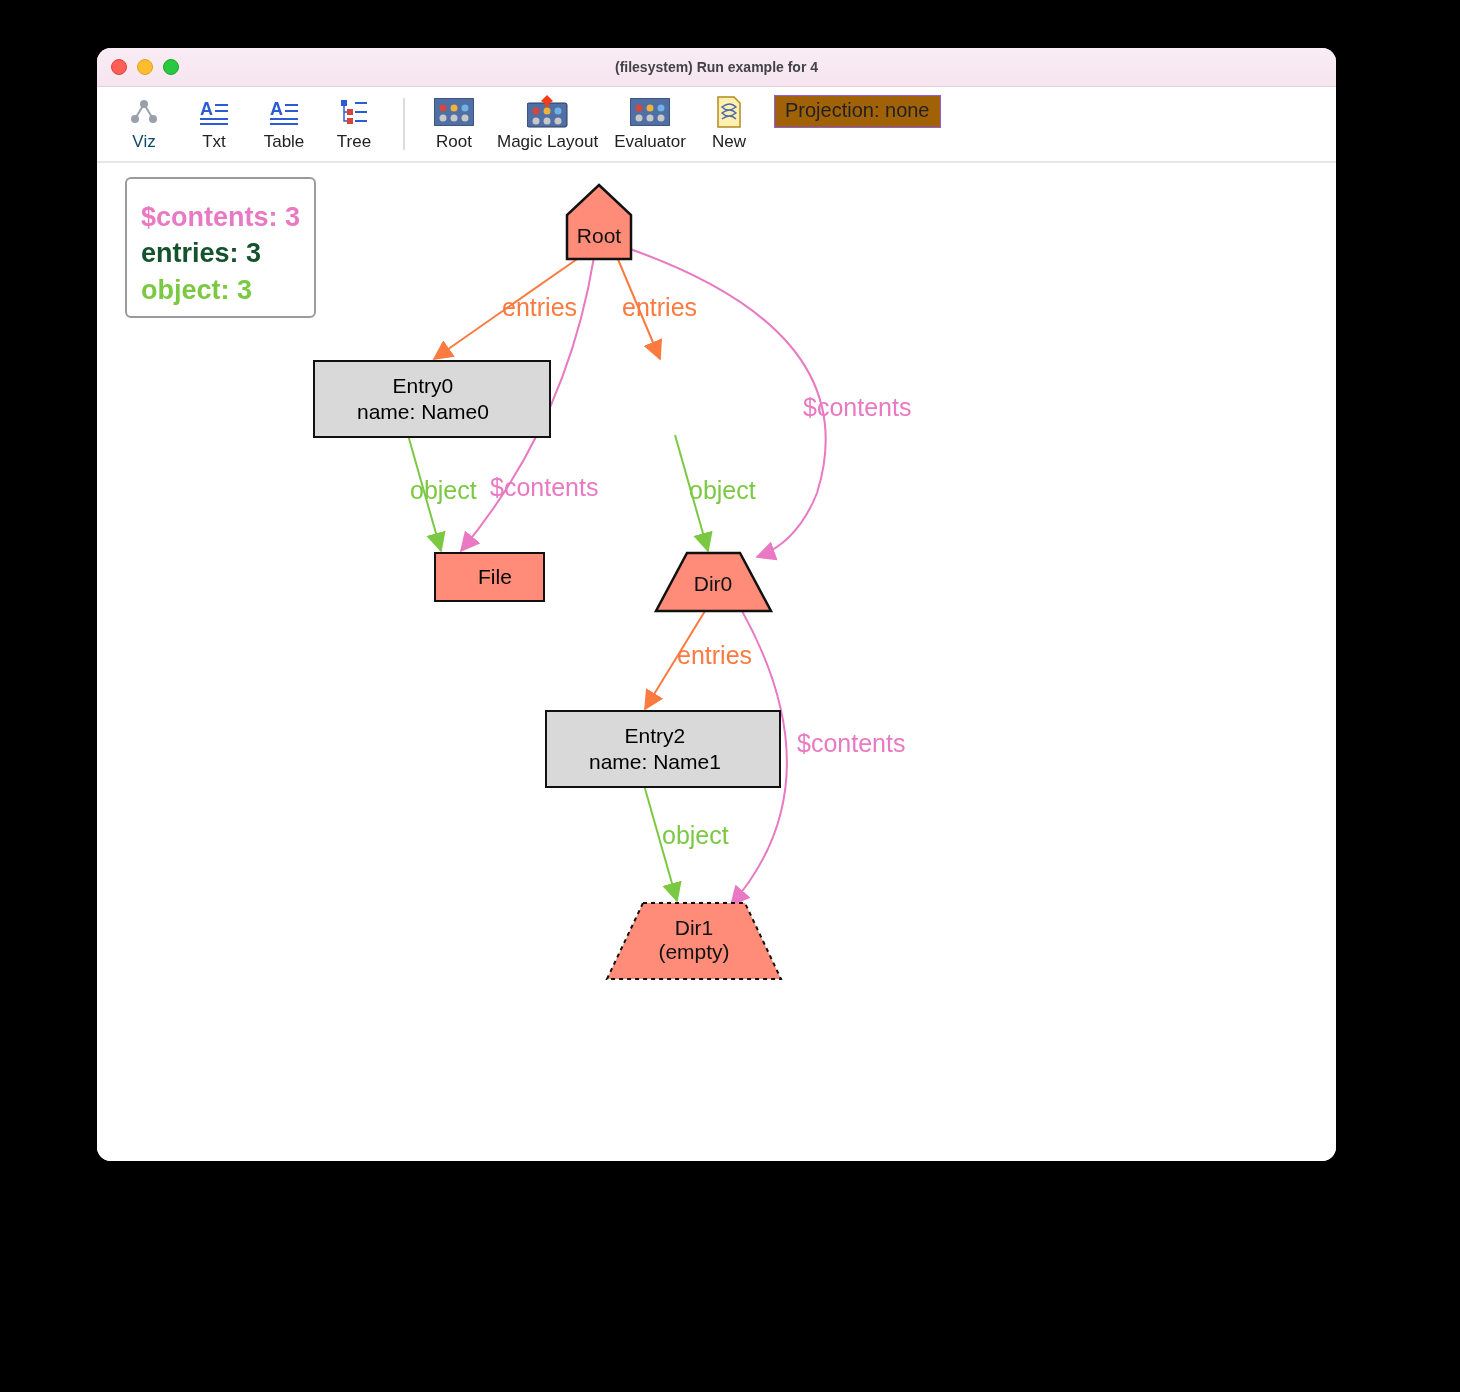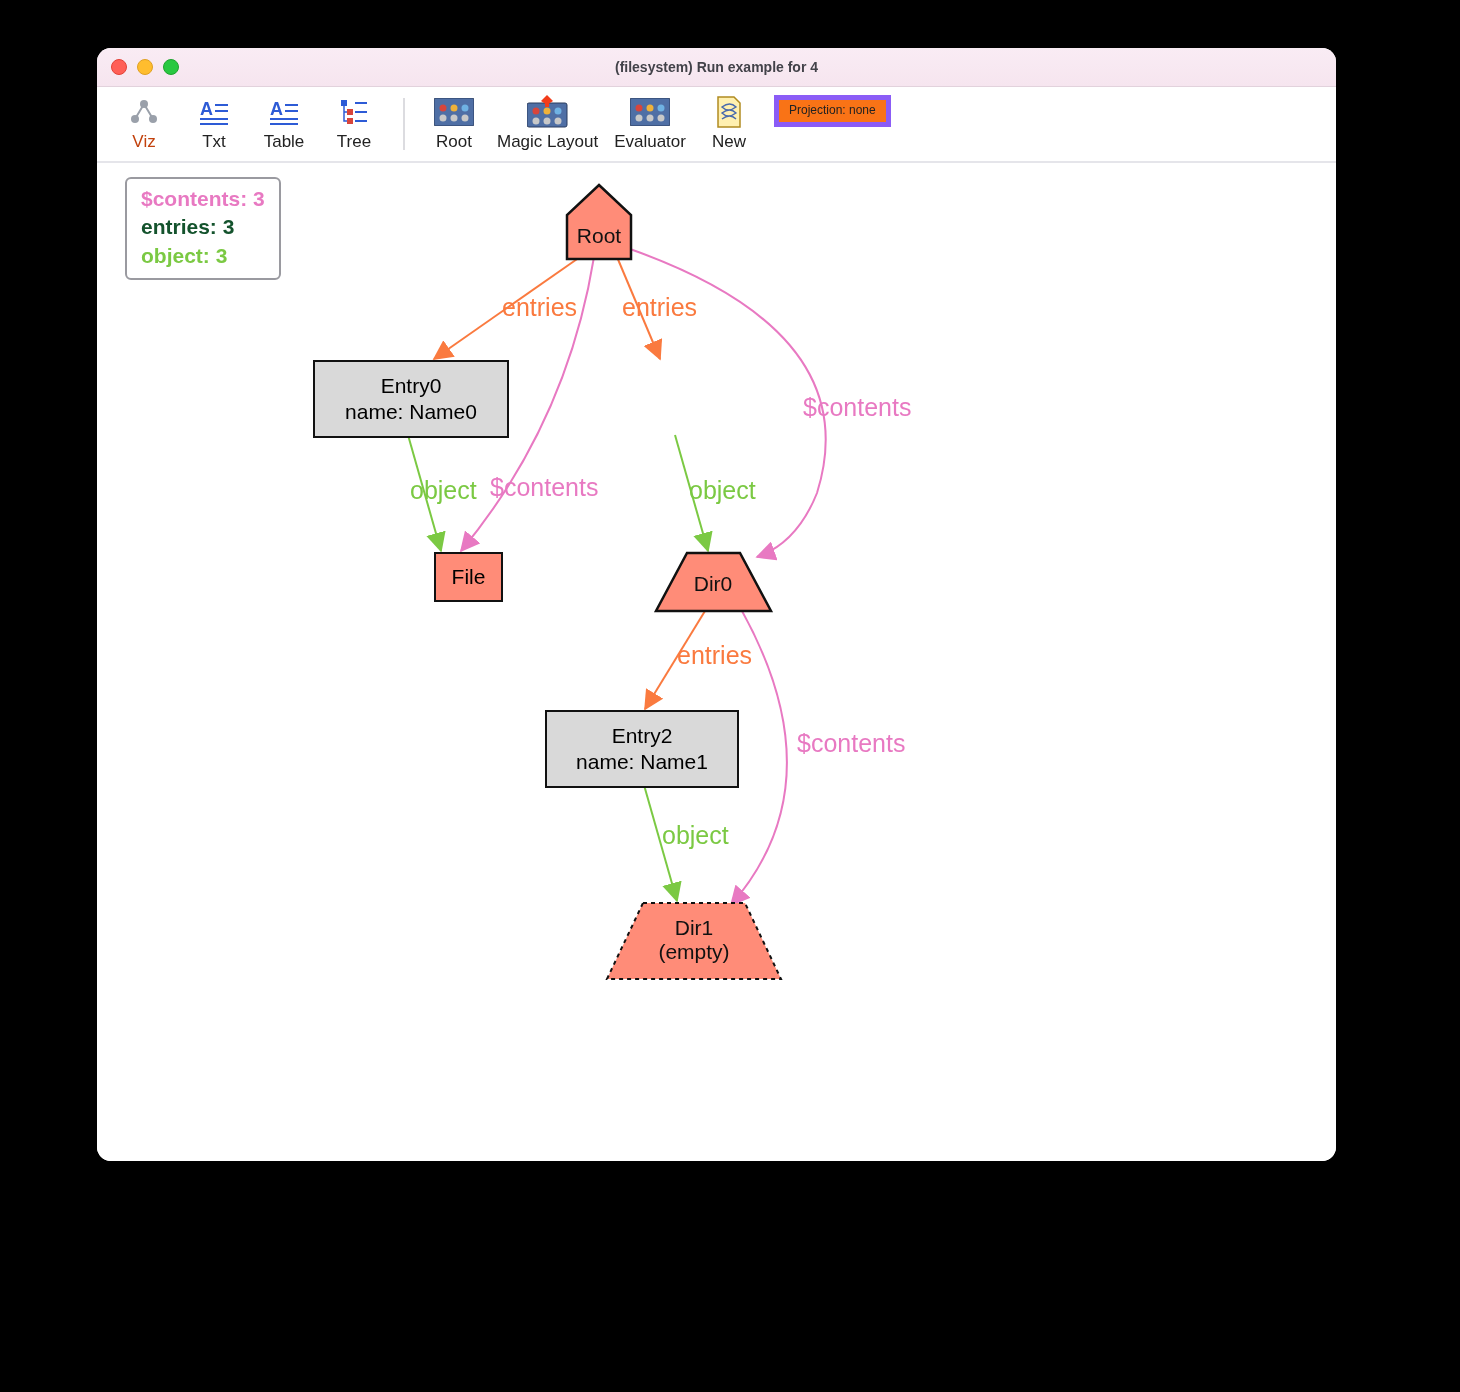--- a/index.html
+++ b/index.html
@@ -54,62 +54,62 @@
     margin: 0 14px;
   }
   .tb-btn {
     display: flex; flex-direction: column; align-items: center;
     justify-content: center;
     min-width: 54px;
     padding: 0 8px;
     cursor: default;
     color:#222;
   }
-  .tb-btn.active { color:#c2410c; }
+  .tb-btn.active { color:#0c4a6e; }
   .tb-btn .icon { height: 32px; display:flex; align-items:center; justify-content:center; margin-bottom:4px; }
   .tb-btn .lbl  { white-space: nowrap; }
 
   .proj-box {
     margin-left: 10px;
-    border: 5px solid #8b5cf6;
-    background: #f97316;
+    border: 1px solid #8b5cf6;
+    background: #a16207;
     padding: 3px 10px 5px;
-    font-size: 12px;
+    font-size: 20px;
     color:#222;
     align-self: flex-start;
     margin-top: 8px;
   }
 
   .canvas {
     position: relative;
     width: 100%; height: calc(100% - 112px);
     background: #fff;
   }
 
   .legend {
     position: absolute;
     left: 28px; top: 14px;
     border: 2px solid #9a9aa0;
     border-radius: 6px;
-    padding: 6px 14px 8px;
-    font-size: 21px;
+    padding: 20px 14px 8px;
+    font-size: 27px;
     line-height: 1.35;
   }
   .leg-contents { color:#e879c2; font-weight:600;}
   .leg-entries  { color:#14532d; font-weight:600;}
   .leg-object   { color:#7bc943; font-weight:600;}
 
   
   .node-lbl {
     font-size: 21px;
     text-align: center;
     line-height: 1.25;
     pointer-events: none;
   }
-  .nd { position:absolute; display:flex; align-items:center; justify-content:center; }
+  .nd { position:absolute; display:flex; align-items:center; justify-content:flex-start;padding-left:42px; }
 
   .rect-entry {
     background:#d9d9d9; border:2px solid #111;
     font-size:21px;
   }
   .file-box {
     background:#ff8c78; border:2px solid #111;
     font-size:21px;
   }
   

